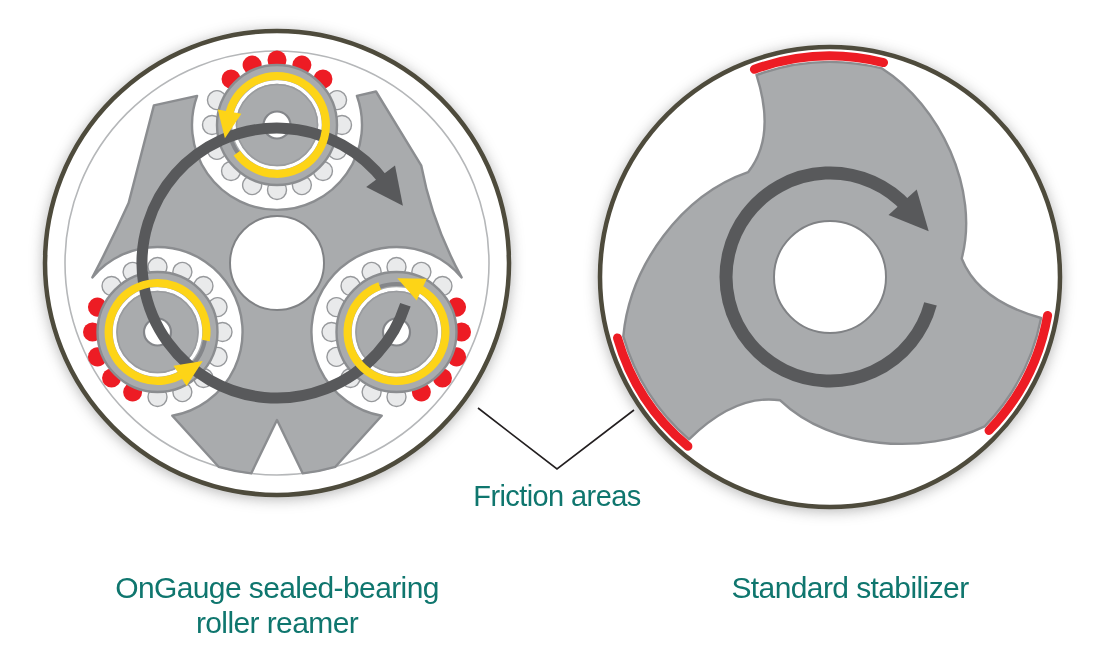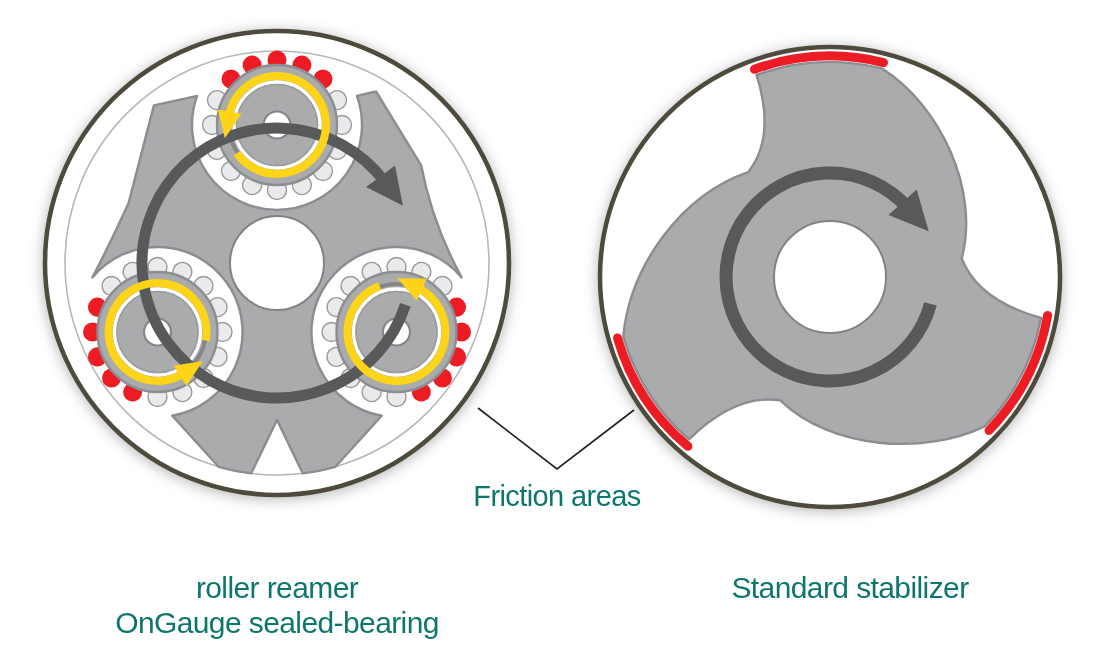--- a/index.html
+++ b/index.html
@@ -179,22 +179,22 @@
     <g>
       <path class="dark-arc-r" d="M 930.5 303.9 A 104 104 0 1 1 907.3 207.4"></path>
       <polygon class="dark-head" points="928.7,231.2 916.7,189.5 888.5,214.9"></polygon>
     </g>
   </g>
 
   <polyline class="pointer" points="478,408 557,469 634,410"></polyline>
 </svg>
 
 <div class="caption caption-left">
+  <div>OnGauge sealed-bearing</div>
   <div>roller reamer</div>
-  <div>OnGauge sealed-bearing</div>
 </div>
 
 <div class="caption caption-right">
   <div>Standard stabilizer</div>
 </div>
 
 <div class="caption friction-label">Friction areas</div>
 </div>
 
 </body></html>

